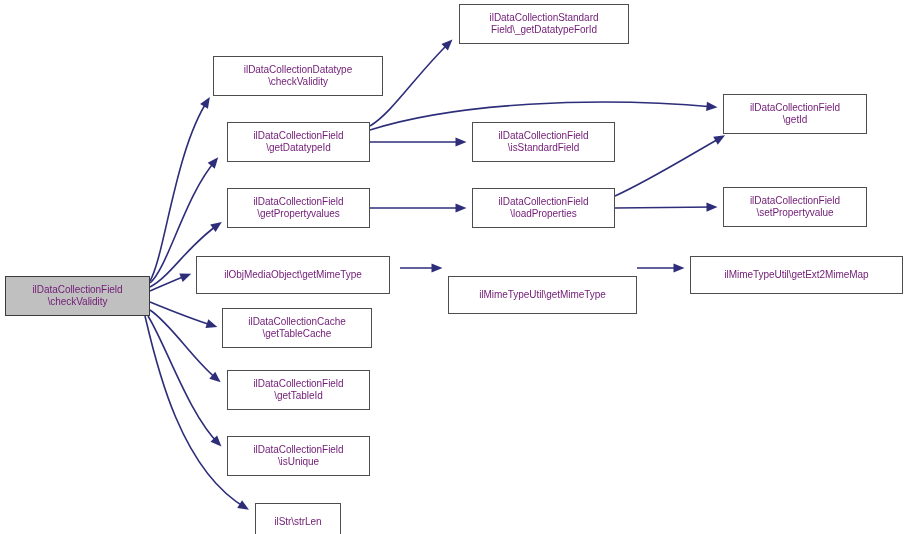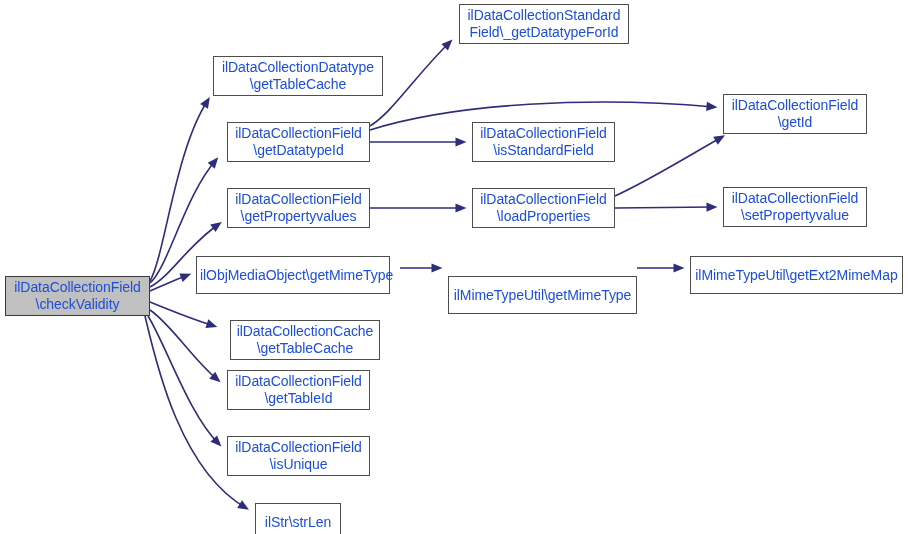--- a/index.html
+++ b/index.html
@@ -29,27 +29,27 @@
   }
   .edge-arrow {
     fill: #2d2d7a;
     stroke: none;
   }
   .node-box {
     position: absolute;
     box-sizing: border-box;
     border: 1.3px solid #4d4d4d;
     background: #ffffff;
-    color: #1d4ed8;
+    color: #701a75;
     display: flex;
     align-items: center;
     justify-content: center;
     text-align: center;
     line-height: 1.18;
-    font-size: 14px;
+    font-size: 10px;
     letter-spacing: -0.05px;
     white-space: pre-line;
     padding: 18px 3px;
   }
   .node-box.root {
     background: #c0c0c0;
     border-color: #3a3a3a;
   }
   .node-label {
     display: block;
@@ -92,27 +92,27 @@
       <polygon points="717.4998214313938,206.96464539129215 706.5468487041722,211.67552518563437 706.4539165898544,202.47599456597075" class="edge-arrow" fill="#2d2d7a"></polygon>
       <path d="M400,268 L439,268" class="edge-path" stroke="#2d2d7a"></path>
       <polygon points="442.5,268 431.5,272.6 431.5,263.4" class="edge-arrow" fill="#2d2d7a"></polygon>
       <path d="M637,268 L681,268" class="edge-path" stroke="#2d2d7a"></path>
       <polygon points="684.5,268 673.5,272.6 673.5,263.4" class="edge-arrow" fill="#2d2d7a"></polygon>
     </svg>
   <div id="nodes-layer">
       <div class="node-box root" style="left: 5px; top: 276px; width: 145px; height: 40px;"><span class="node-label">ilDataCollectionField
 \checkValidity</span></div>
       <div class="node-box" style="left: 213px; top: 56px; width: 170px; height: 40px;"><span class="node-label">ilDataCollectionDatatype
-\getTableCache</span></div>
+\checkValidity</span></div>
       <div class="node-box" style="left: 227px; top: 122px; width: 143px; height: 40px;"><span class="node-label">ilDataCollectionField
 \getDatatypeId</span></div>
       <div class="node-box" style="left: 227px; top: 188px; width: 143px; height: 40px;"><span class="node-label">ilDataCollectionField
 \getPropertyvalues</span></div>
       <div class="node-box" style="left: 196px; top: 256px; width: 194px; height: 25px;"><span class="node-label">ilObjMediaObject\getMimeType</span></div>
-      <div class="node-box" style="left: 222px; top: 320px; width: 150px; height: 40px; margin-left: 8px;"><span class="node-label">ilDataCollectionCache
+      <div class="node-box" style="left: 222px; top: 308px; width: 150px; height: 40px;"><span class="node-label">ilDataCollectionCache
 \getTableCache</span></div>
       <div class="node-box" style="left: 227px; top: 370px; width: 143px; height: 40px;"><span class="node-label">ilDataCollectionField
 \getTableId</span></div>
       <div class="node-box" style="left: 227px; top: 436px; width: 143px; height: 40px;"><span class="node-label">ilDataCollectionField
 \isUnique</span></div>
       <div class="node-box" style="left: 255px; top: 503px; width: 86px; height: 25px; justify-content: flex-end;"><span class="node-label">ilStr\strLen</span></div>
       <div class="node-box" style="left: 459px; top: 4px; width: 170px; height: 40px;"><span class="node-label">ilDataCollectionStandard
 Field\_getDatatypeForId</span></div>
       <div class="node-box" style="left: 472px; top: 122px; width: 143px; height: 40px;"><span class="node-label">ilDataCollectionField
 \isStandardField</span></div>

